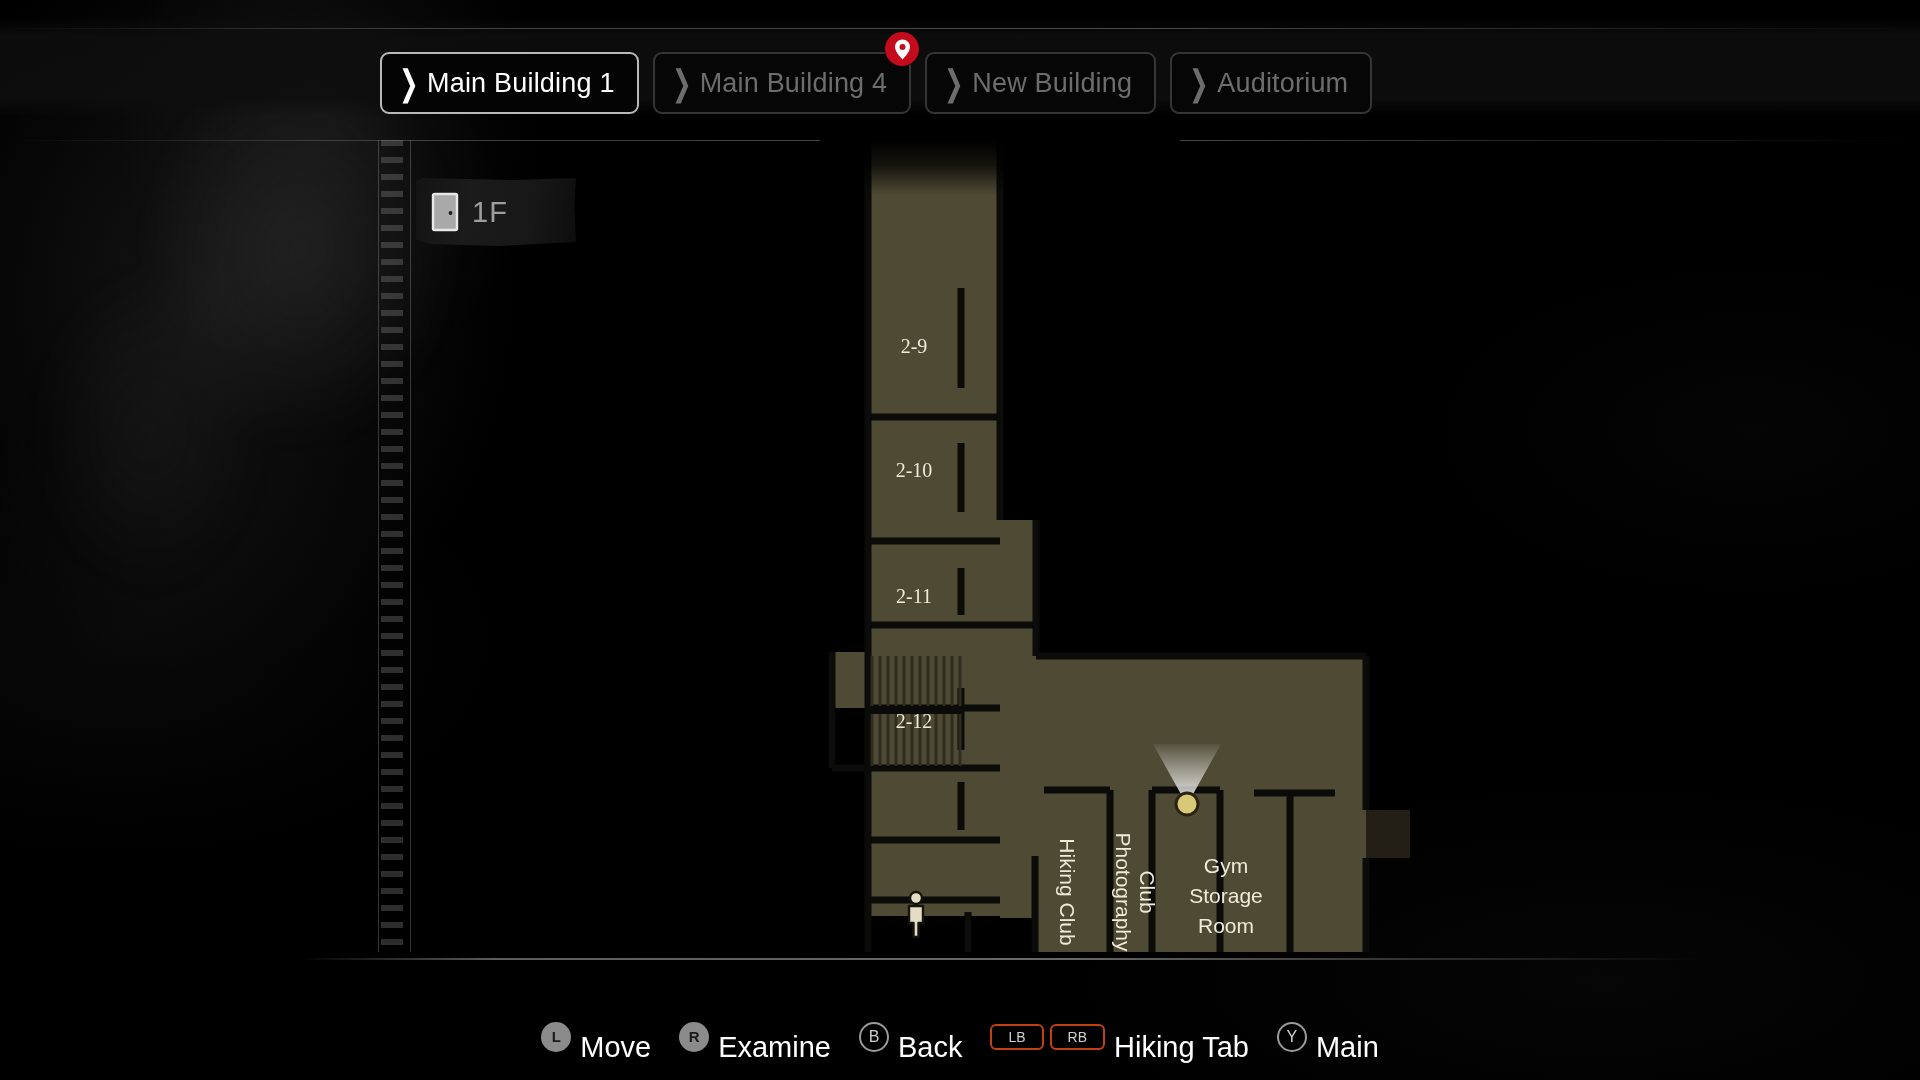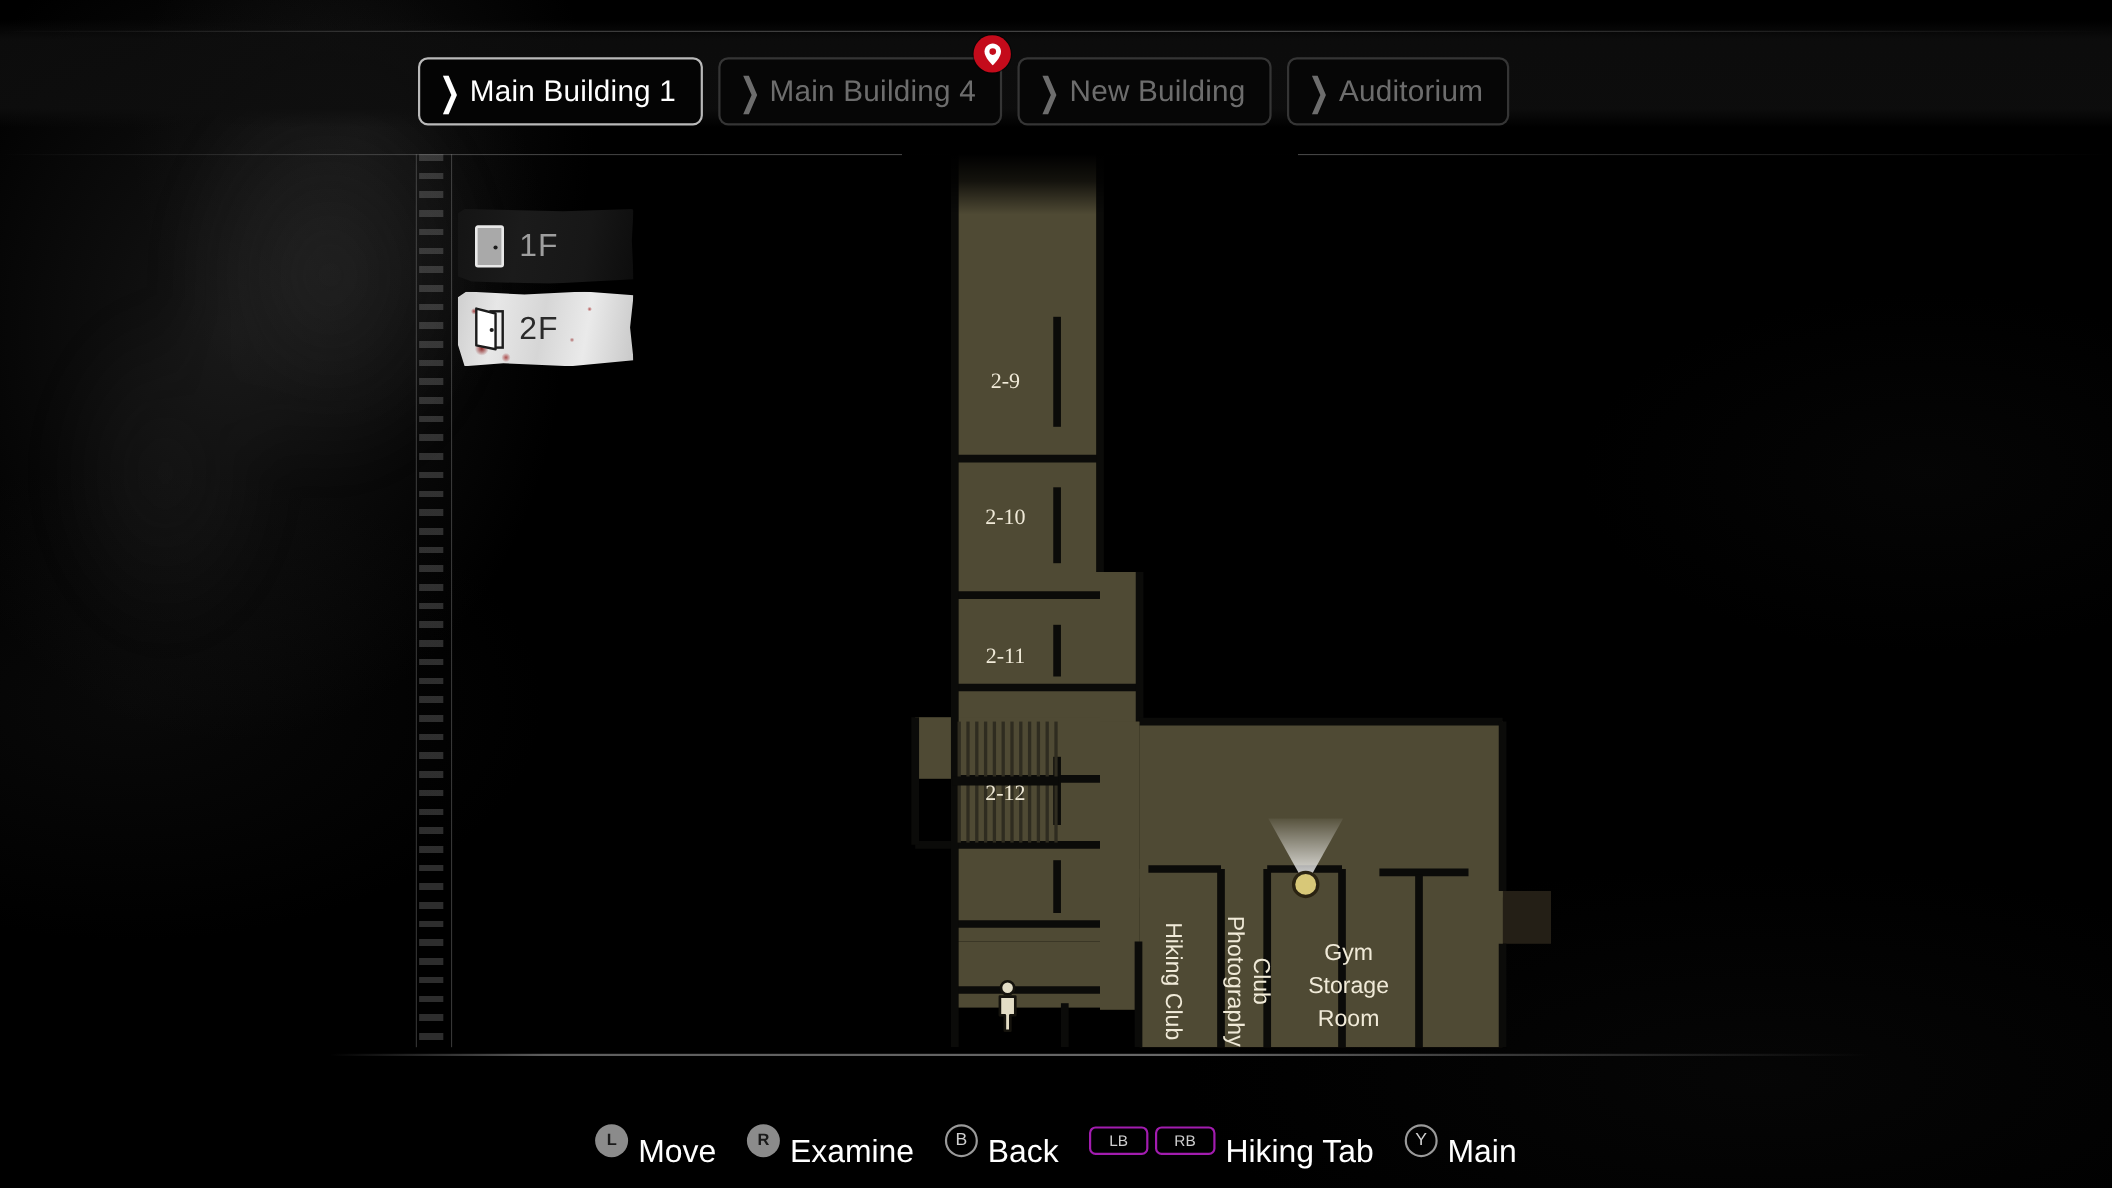--- a/index.html
+++ b/index.html
@@ -125,21 +125,21 @@
     top: 140px;
     width: 1px; height: 812px;
     background: rgba(120,120,120,0.45);
   }
   .filmstrip-edge.l { left: 378px; }
   .filmstrip-edge.r { left: 410px; }
 
   
   .floors {
     position: absolute;
-    left: 416px; top: 190px;
+    left: 416px; top: 178px;
     width: 160px;
   }
   .floor-row {
     position: relative;
     height: 68px;
     display: flex;
     align-items: center;
     padding-left: 14px;
     margin-bottom: 7px;
   }
@@ -265,21 +265,21 @@
     position: absolute;
     inset: -3px;
     border-radius: 50%;
     background: repeating-conic-gradient(#8b8b8b 0deg 14deg, rgba(0,0,0,0) 14deg 26deg);
     z-index: -1;
   }
   .gp-bumper {
     min-width: 38px; height: 26px;
     padding: 0 16px;
     border-radius: 6px;
-    border: 2px solid #a21caf;
+    border: 2px solid #c2410c;
     color: #cfcfcf;
     font-size: 14px;
     display: flex;
     align-items: center;
     justify-content: center;
   }
 </style>
 </head>
 <body>
 
@@ -332,31 +332,20 @@
       <div class="fr-bg"></div>
       <span class="floor-icon">
         <svg width="30" height="40" viewBox="0 0 30 40">
           <rect x="3" y="2" width="24" height="36" rx="1.5" fill="#a9a9a9" stroke="#e8e8e8" stroke-width="2.4"></rect>
           <circle cx="20.5" cy="21" r="1.9" fill="#1c1c1c"></circle>
         </svg>
       </span>
       <span class="floor-label">1F</span>
     </div>
 
-    <div class="floor-row active">
-      <div class="fr-bg"></div>
-      <span class="floor-icon">
-        <svg width="30" height="40" viewBox="0 0 30 40">
-          <rect x="16" y="4" width="11" height="33" fill="#efefef" stroke="#1c1c1c" stroke-width="2.2"></rect>
-          <path d="M3 1.5 L20.5 6 L20.5 38.5 L3 35 Z" fill="#ffffff" stroke="#1c1c1c" stroke-width="2.2" stroke-linejoin="round"></path>
-          <circle cx="17" cy="21" r="1.9" fill="#1c1c1c"></circle>
-        </svg>
-      </span>
-      <span class="floor-label">2F</span>
-    </div>
 
   </div>
 
   <div class="map-wrap">
     <svg class="map" width="1920" height="812" viewBox="0 0 1920 812">
 
       <rect x="1365" y="670" width="45" height="48" fill="#241f16"></rect>
 
       <path d="M868 -10 L1000 -10 L1000 383 L1035 383 L1035 518 L1000 518 L1000 740 L1035 740 L1035 740
                L1035 740 L1035 740 L1035 740 L1035 740 L1035 740 L1035 740 L1035 740 Z" fill="none"></path>

